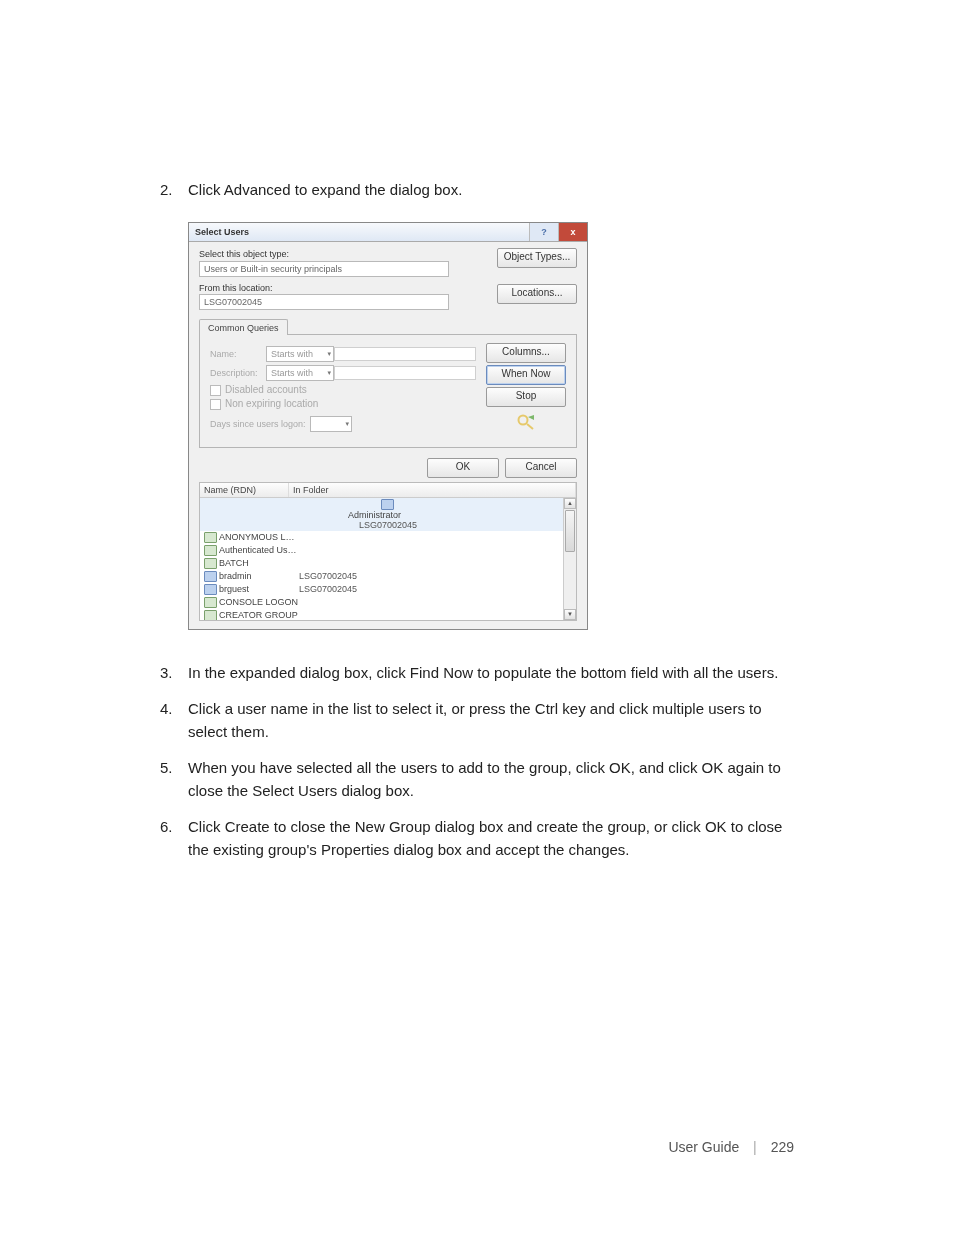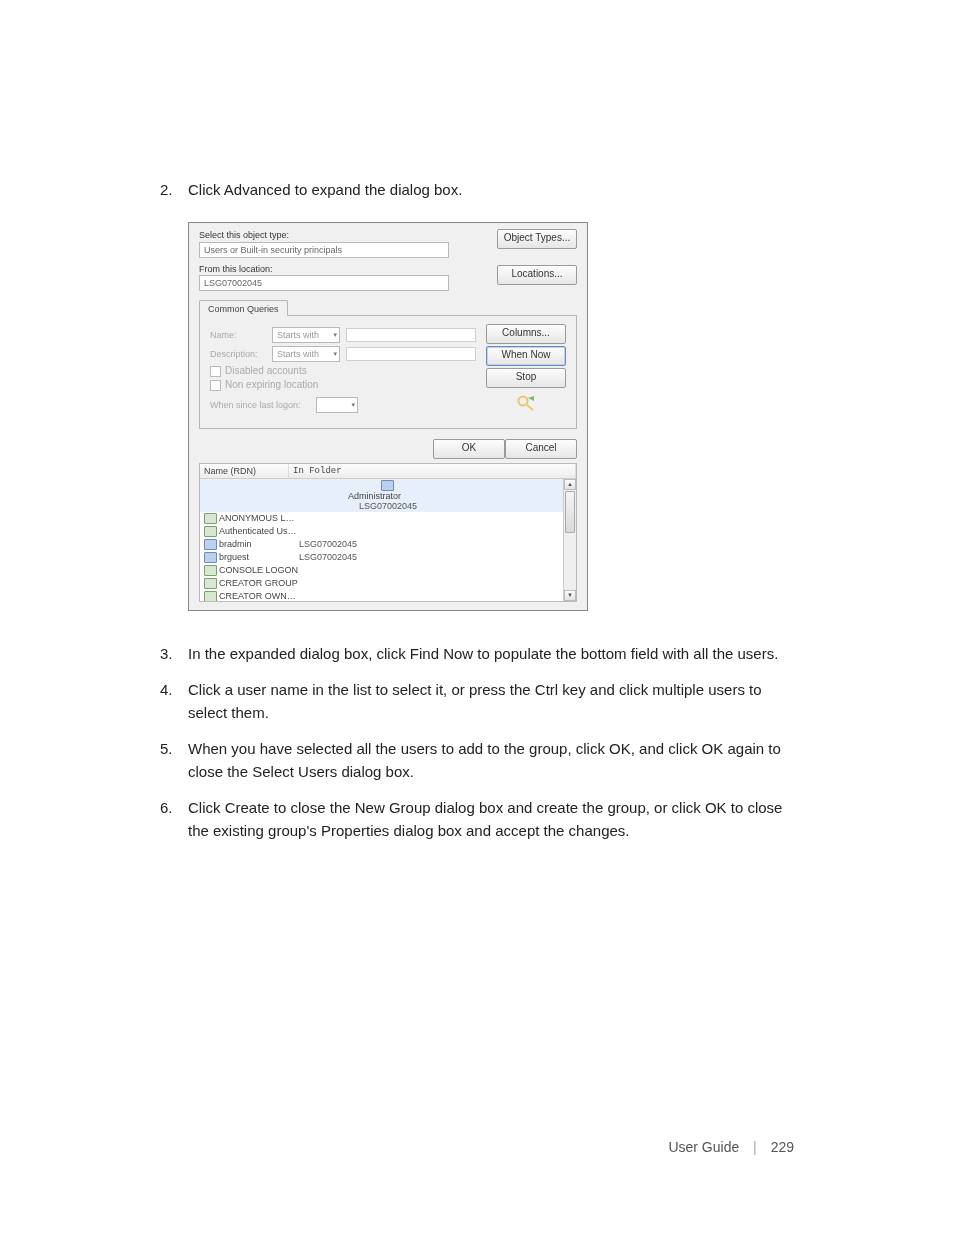--- a/index.html
+++ b/index.html
@@ -100,38 +100,38 @@
   }
   .tabpanel {
     border:1px solid #b5b5b5; padding:8px 10px 12px 10px;
   }
   .sel {
     border:1px solid #b9b9b9; background:#fff; height:12px; width:60px;
     display:inline-flex; align-items:center; justify-content:space-between;
     padding:1px 2px 1px 4px; color:#999;
   }
   .sel .car { font-size:7px; color:#777;}
-  .qrow { display:flex; align-items:center; gap:6px; margin:3px 0;}
+  .qrow { display:flex; align-items:center; gap:0; margin:3px 0;}
   .qlabel { width:56px; color:#aaa;}
   .qinput { flex:1; height:12px; background:#fff; border:1px solid #cfcfcf;}
   .chk { width:9px;height:9px;border:1px solid #bbb;background:#fff;display:inline-block;margin-right:4px; vertical-align:middle;}
   .chkrow { color:#aaa; margin:2px 0; font-size:10px;}
-  .ok-cancel { display:flex; gap:0; justify-content:flex-end; padding:6px 10px 4px 0;}
+  .ok-cancel { display:flex; gap:6px; justify-content:flex-end; padding:6px 10px 4px 0;}
   .results-head { padding:2px 10px 2px 10px; color:#555;}
   .list {
     border:1px solid #bbb; background:#fff; margin:0 10px 8px 10px;
     position:relative;
   }
   .list-header {
     display:flex; border-bottom:1px solid #ccc;
     background:linear-gradient(#fdfdfd,#ececec);
   }
   .lh-cell { padding:2px 4px; border-right:1px solid #ddd;}
   .lh-name { width:80px;}
-  .lh-folder { flex:1;font-family:Liberation Mono, monospace;}
+  .lh-folder { flex:1;}
   .list-body { max-height:122px; overflow:hidden; position:relative;}
   .lrow { display:flex; padding:1px 4px; align-items:center; }
   .ico { width:11px;height:9px;display:inline-block;margin-right:2px;background:#bcd1ee;border:1px solid #6b8bbd;border-radius:1px;}
   .ico.g { background:#d7e8d0;border-color:#7aa06c;}
   .lname { width:80px; white-space:nowrap; overflow:hidden; text-overflow:ellipsis;}
   .lfolder { flex:1; color:#555;}
   .lrow.sel-row { background:#e7f0fa;flex-direction:column;}
   .scroll {
     position:absolute; right:0; top:0; bottom:0; width:12px;
     background:#efefef; border-left:1px solid #ccc;
@@ -155,20 +155,30 @@
 
 <div class="page">
 
   <div class="step">
     <div class="num">2.</div>
     <div class="txt">Click Advanced to expand the dialog box.</div>
   </div>
 
   <div class="dialog-wrap">
     <div class="dialog">
+      <div class="titlebar">
+        <span>
+          <span class="t-left">Select Users</span>
+          <span class="t-mid"></span>
+        </span>
+        <span class="t-right">
+          <span class="tb-btn tb-help">?</span>
+          <span class="tb-btn tb-close">x</span>
+        </span>
+      </div>
 
       <div class="dlg-body">
         <div class="row-split">
           <div class="field-col">
             <div class="dlg-row">
                 <span class="dlg-label">Select this object type:</span>
               </div>
             <div class="dlg-input" style="width:240px">Users or Built-in security principals</div>
             <div class="dlg-row" style="margin-top:6px">
                 <span class="dlg-label">From this location:</span>
@@ -199,21 +209,21 @@
                 <span class="qlabel">Description:</span>
                 <span class="sel">
                     <span>Starts with</span>
                     <span class="car">▾</span>
                   </span>
                 <span class="qinput"></span>
               </div>
               <div class="chkrow"><span class="chk"></span><span>Disabled accounts</span></div>
               <div class="chkrow"><span class="chk"></span><span>Non expiring location</span></div>
               <div class="qrow" style="margin-top:6px">
-                <span class="qlabel" style="width:100px">When since last logon:</span>
+                <span class="qlabel" style="width:100px">Days since users logon:</span>
                 <span class="sel" style="width:34px">
                     <span></span>
                     <span class="car">▾</span>
                   </span>
               </div>
             </div>
             <div class="btn-col">
               <div class="wbtn">Columns...</div>
               <div class="wbtn findnow">When Now</div>
               <div class="wbtn">Stop</div>
@@ -249,20 +259,25 @@
               <span class="ico g"></span>
               <span class="lname">ANONYMOUS LOG...</span>
               <span class="lfolder"></span>
             </div>
             <div class="lrow">
               <span class="ico g"></span>
               <span class="lname">Authenticated Users</span>
               <span class="lfolder"></span>
             </div>
             <div class="lrow">
+              <span class="ico g"></span>
+              <span class="lname">BATCH</span>
+              <span class="lfolder"></span>
+            </div>
+            <div class="lrow">
               <span class="ico"></span>
               <span class="lname">bradmin</span>
               <span class="lfolder">LSG07002045</span>
             </div>
             <div class="lrow">
               <span class="ico"></span>
               <span class="lname">brguest</span>
               <span class="lfolder">LSG07002045</span>
             </div>
             <div class="lrow">

